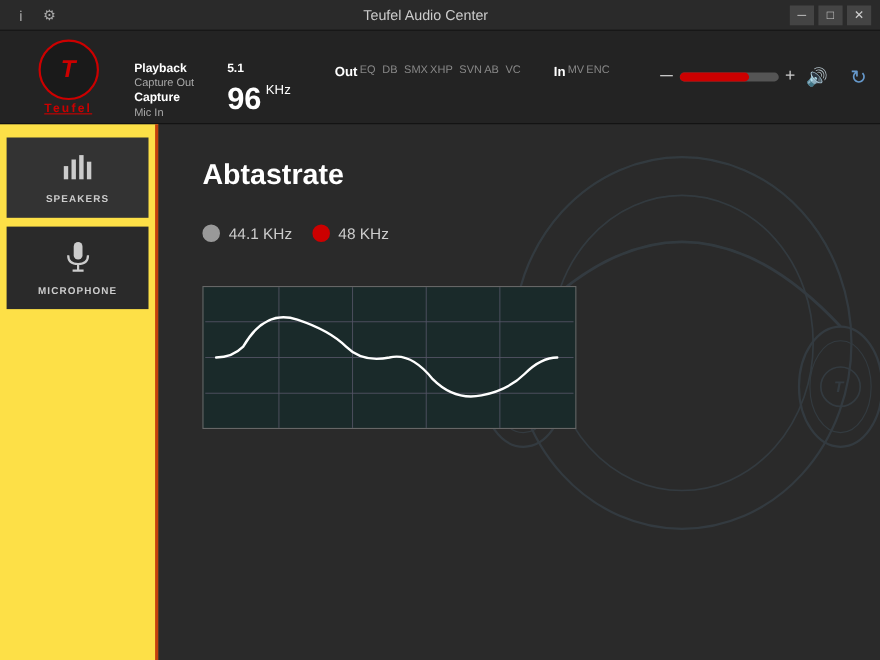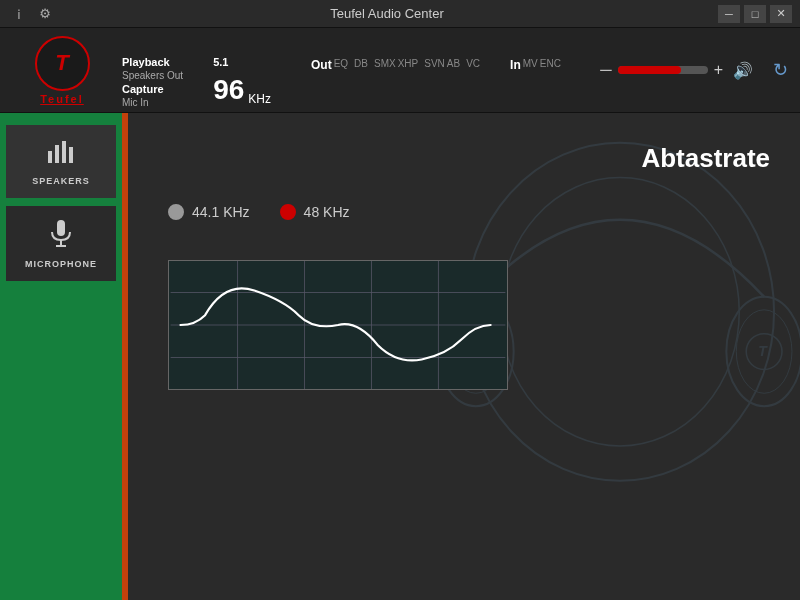--- a/index.html
+++ b/index.html
@@ -118,21 +118,21 @@
       font-size: 11px;
       font-weight: bold;
     }
     .nav-sublabel {
       color: #aaa;
       font-size: 10px;
     }
 
     .rate-display {
       display: flex;
-      align-items: flex-end;
+      align-items: flex-start;
       gap: 4px;
       margin-top: 4px;
     }
     .rate-number {
       color: #fff;
       font-size: 28px;
       font-weight: bold;
     }
     .rate-unit {
       color: #fff;
@@ -208,27 +208,27 @@
     }
 
     
     #main {
       display: flex;
       height: calc(600px - 28px - 85px);
     }
 
     
     #sidebar {
-      width: 128px;
-      background: #15803d;
+      width: 144px;
+      background: #fde047;
       display: flex;
       flex-direction: column;
       padding-top: 10px;
       gap: 4px;
-      border-right: 6px solid #c2410c;
+      border-right: 3px solid #c2410c;
     }
     .sidebar-item {
       display: flex;
       flex-direction: column;
       align-items: center;
       justify-content: center;
       padding: 12px 8px;
       cursor: pointer;
       background: #2a2a2a;
       margin: 2px 6px;
@@ -261,34 +261,33 @@
       top: 0;
       width: 380px;
       height: 100%;
       opacity: 0.15;
     }
 
     .content-inner {
       position: relative;
       z-index: 2;
       padding: 30px 30px 20px 40px;
-      text-align: right;
     }
 
     .section-title {
       color: #fff;
       font-size: 26px;
       font-weight: bold;
       margin-bottom: 30px;
     }
 
     .sample-rate-options {
       display: flex;
       align-items: center;
-      gap: 30px;
+      gap: 18px;
       margin-bottom: 40px;
     }
     .radio-option {
       display: flex;
       align-items: center;
       gap: 8px;
       cursor: pointer;
     }
     .radio-circle {
       width: 16px;
@@ -351,21 +350,21 @@
     <div class="teufel-logo">
       <span>T</span>
     </div>
     <div class="teufel-label">Teufel</div>
   </div>
 
   <div id="nav-info">
 
     <div class="nav-col">
       <span class="nav-label">Playback</span>
-      <span class="nav-sublabel">Speakers Out</span>
+      <span class="nav-sublabel">Capture Out</span>
       <span class="nav-label">Capture</span>
       <span class="nav-sublabel">Mic In</span>
     </div>
 
     <div class="nav-col">
       <span class="nav-label">5.1</span>
       <div class="rate-display">
         <span class="rate-number">96</span>
         <span class="rate-unit">KHz</span>
       </div>

